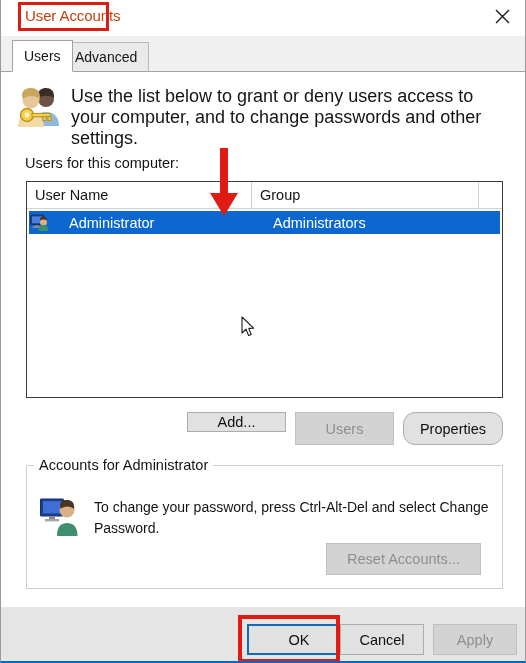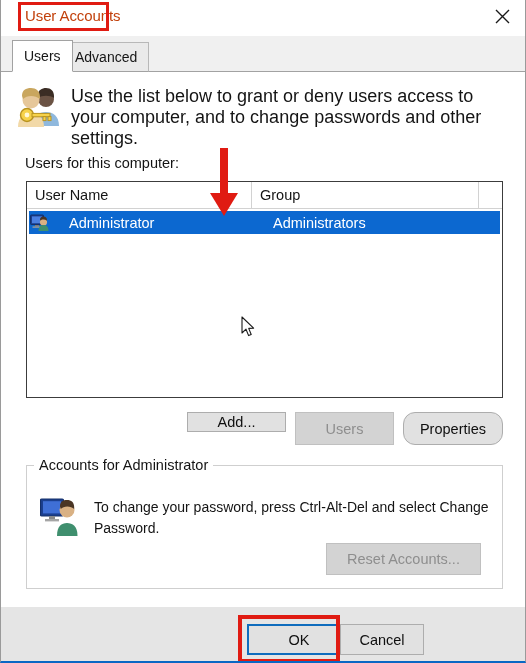--- a/index.html
+++ b/index.html
@@ -437,16 +437,19 @@
   </div>
 
   <div class="footer"></div>
 
   <div class="btn btn-ok">
     <span>OK</span>
   </div>
   <div class="btn btn-cancel">
     <span>Cancel</span>
   </div>
+  <div class="btn btn-apply disabled">
+    <span>Apply</span>
+  </div>
 
   <div class="annot-ok"></div>
 
 </div>
 
 </body></html>

